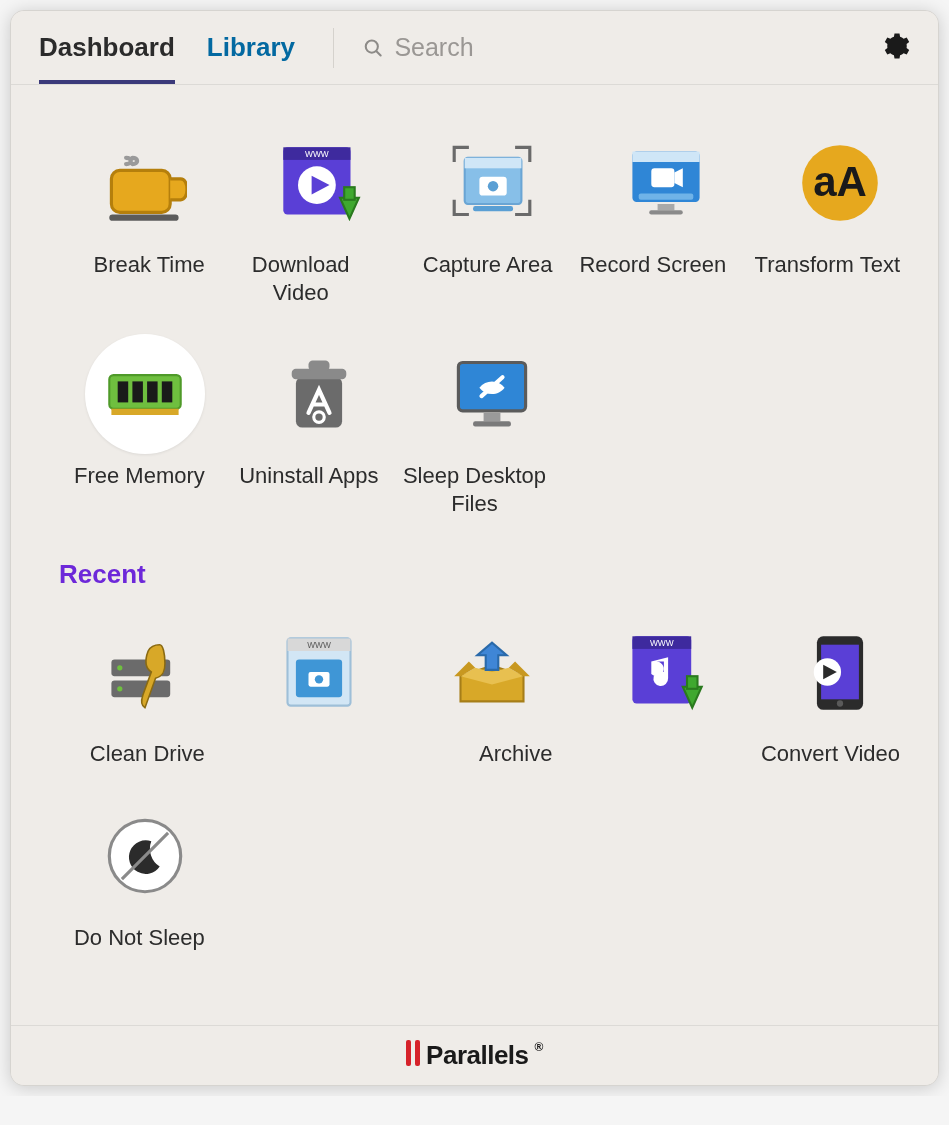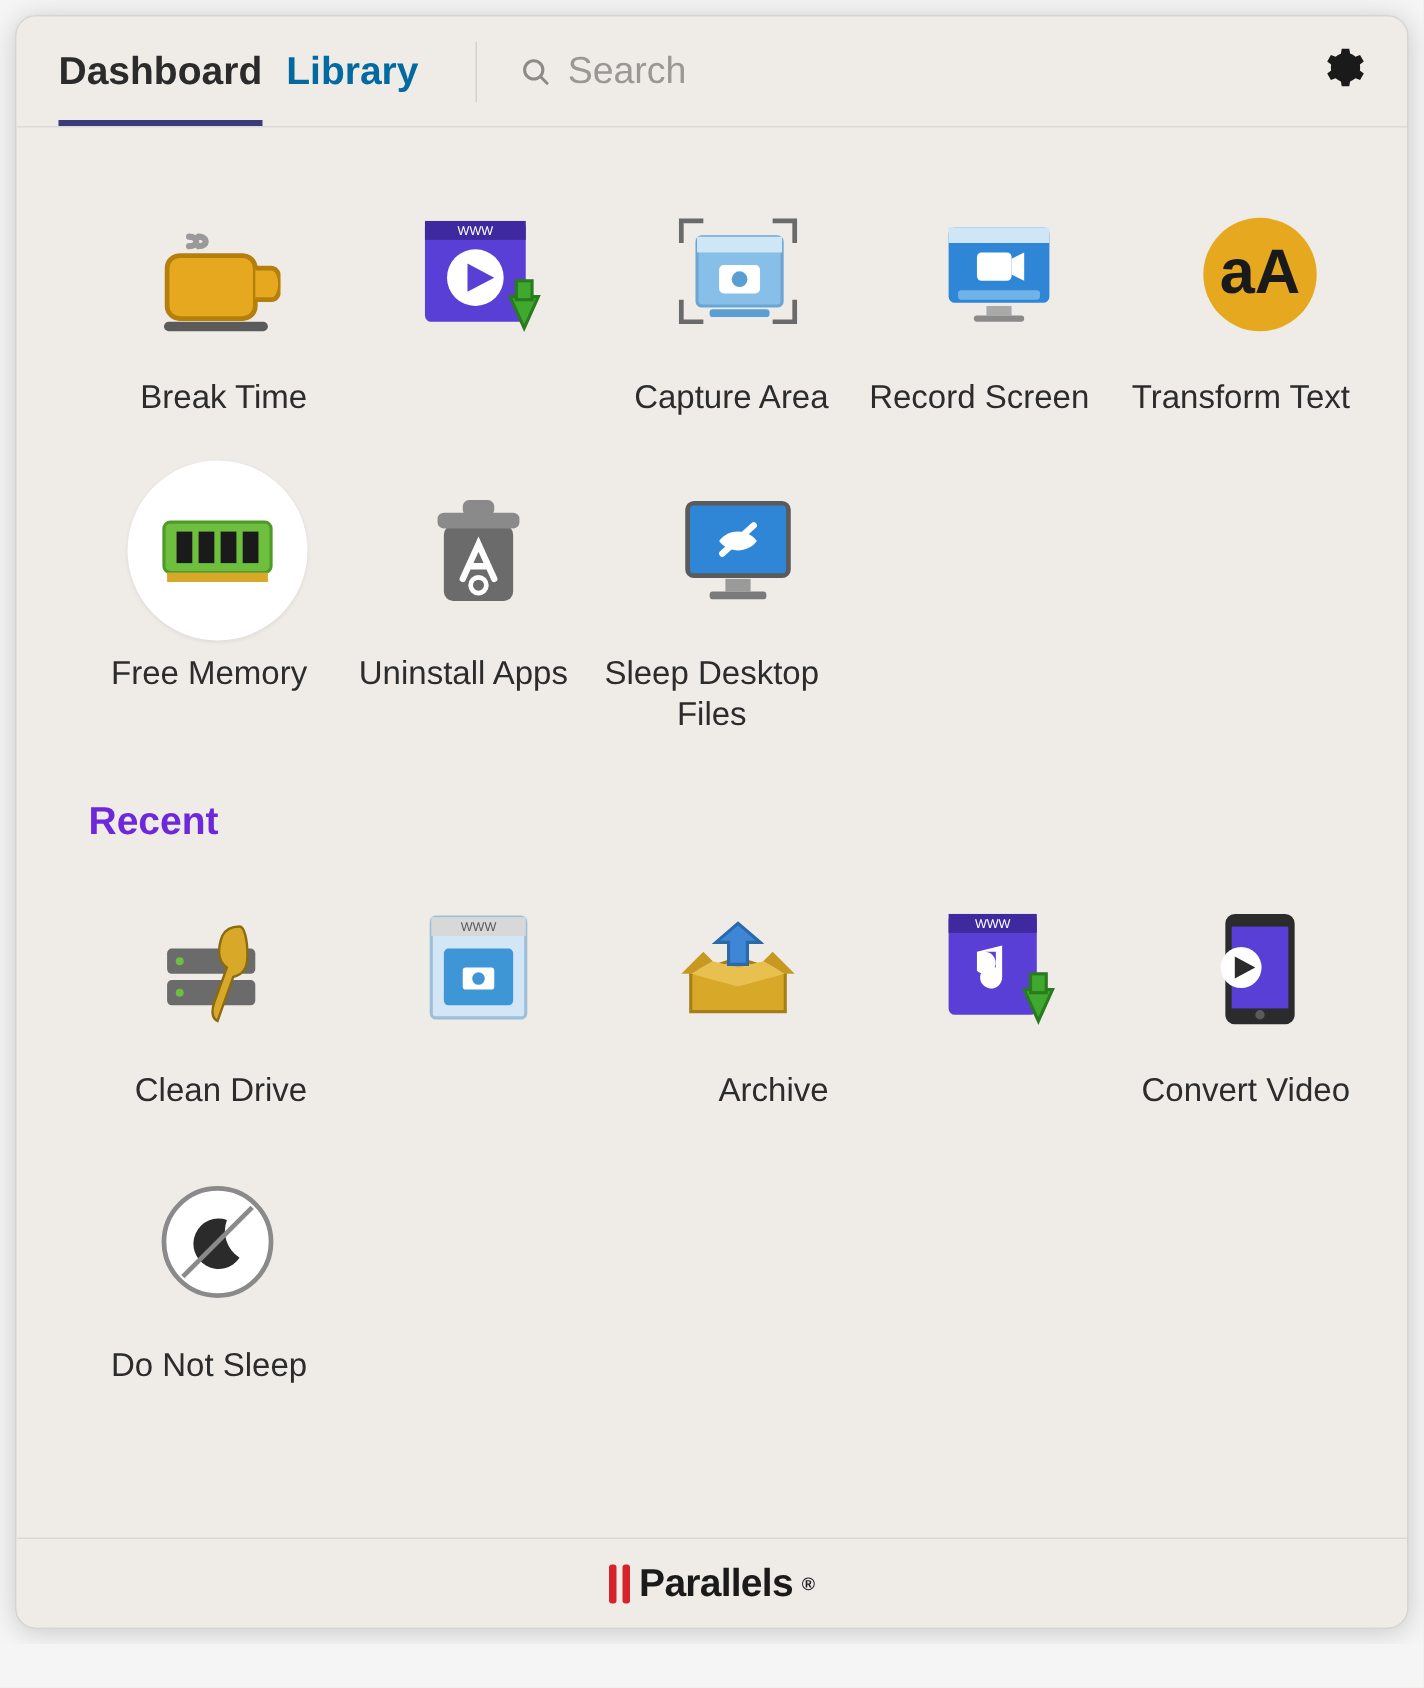--- a/index.html
+++ b/index.html
@@ -22,21 +22,21 @@
     display: flex;
     align-items: center;
     height: 74px;
     padding: 0 28px;
     border-bottom: 1px solid #dcdad6;
     background: #efece8;
     gap: 28px;
   }
   .tabs {
     display: flex;
-    gap: 16px;
+    gap: 32px;
     height: 100%;
     align-items: center;
   }
   .tab {
     font-size: 26px;
     font-weight: 600;
     color: #0369a1;
     cursor: pointer;
     height: 100%;
     display: flex;
@@ -120,21 +120,20 @@
   .footer {
     height: 60px;
     border-top: 1px solid #dcdad6;
     background: #efece8;
     display: flex;
     align-items: center;
     justify-content: center;
   }
   .brand {
     display: flex;
-    align-items: center;
     gap: 6px;
     font-size: 26px;
     font-weight: 800;
     color: #1a1a1a;
     letter-spacing: -0.5px;
   }
   .brand .bars {
     display: flex;
     gap: 4px;
   }
@@ -179,20 +178,21 @@
             </svg>
           </div>
           <div class="label">Break Time</div>
         </div>
         <div class="tool">
           <div class="icon-wrap">
             <svg width="84" height="84" viewBox="0 0 80 80">
               <use href="#download-video-icon"></use>
             </svg>
           </div>
+          <div class="label">Download Video</div>
         </div>
         <div class="tool">
           <div class="icon-wrap">
             <svg width="84" height="84" viewBox="0 0 80 80">
               <use href="#capture-area-icon"></use>
             </svg>
           </div>
           <div class="label">Capture Area</div>
         </div>
         <div class="tool">

